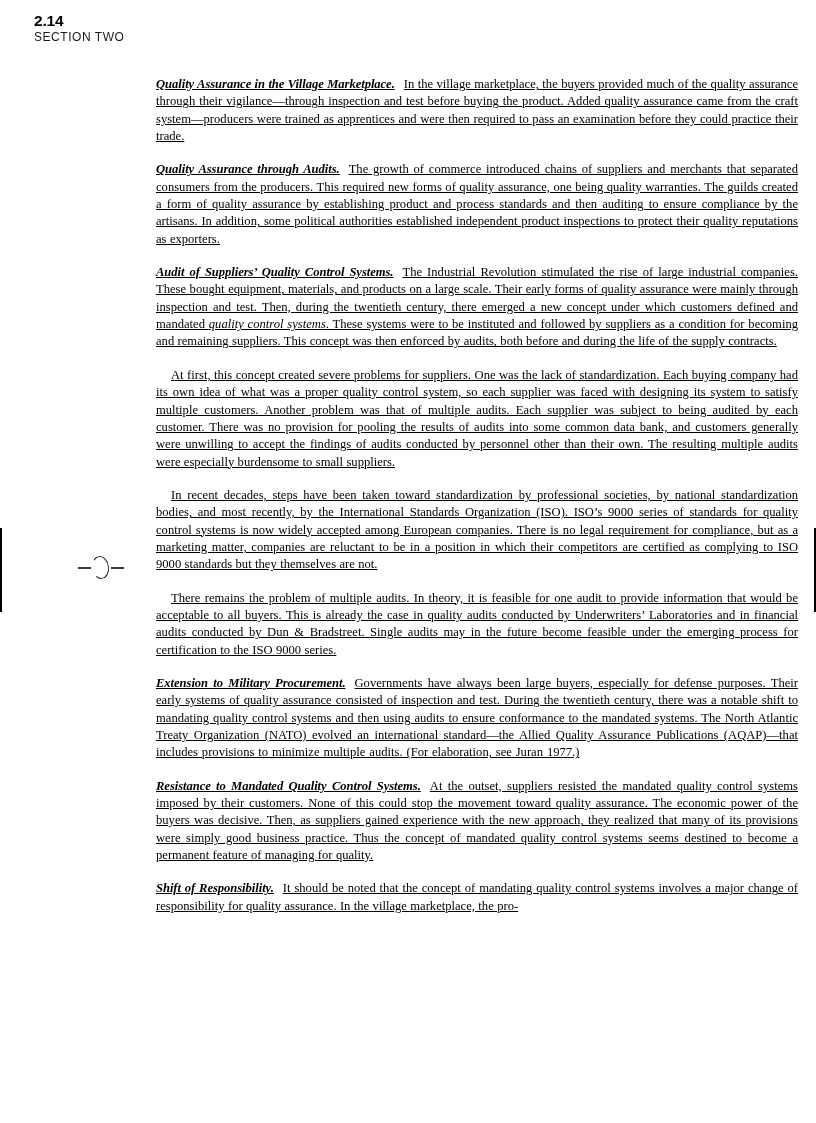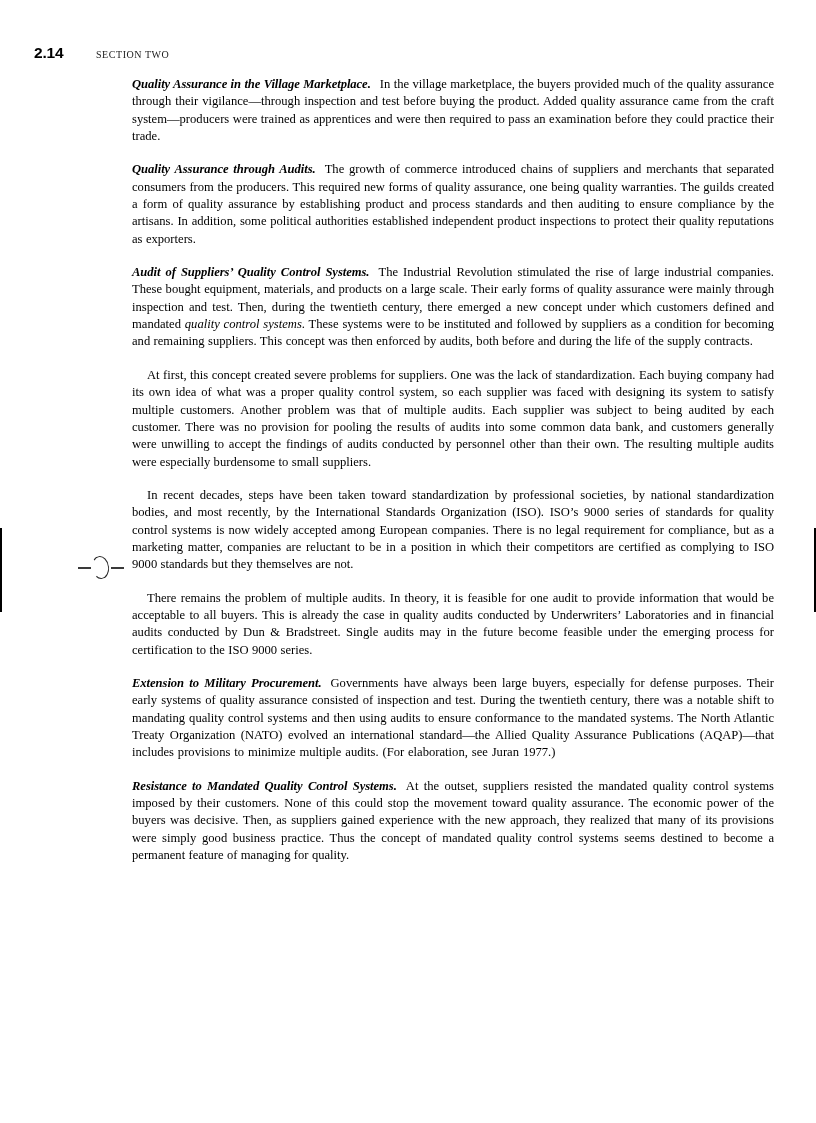--- a/index.html
+++ b/index.html
@@ -22,49 +22,51 @@
     position: absolute;
     inset: 0;
     width: 816px;
     height: 1123px;
   }
 
   
   .running-head {
     position: absolute;
     left: 34px;
-    top: 44px;
+    top: 12px;
     width: 740px;
     height: 22px;
     display: flex;
     align-items: baseline;
+    flex-direction: column;
   }
   .folio {
     font-family: "Liberation Sans", "DejaVu Sans", sans-serif;
     font-weight: bold;
     font-size: 15.5px;
     letter-spacing: -0.2px;
     color: #000;
     width: 62px;
     display: inline-block;
   }
   .section-label {
-    font-family: Liberation Serif, serif;
-    font-size: 10px;
+    font-family: Liberation Sans, sans-serif;
+    font-size: 12px;
     letter-spacing: 0.55px;
     color: #1a1a1a;
     text-transform: uppercase;
   }
 
   
   .column {
     position: absolute;
-    left: 132px;
+    left: 156px;
     top: 76px;
     width: 642px;
+    text-decoration: underline;
   }
 
   p.body {
     margin: 0 0 0 0;
     font-size: 12.6px;
     line-height: 17.35px;
     text-align: justify;
     text-justify: inter-word;
     hyphens: manual;
     word-spacing: 0.02em;
@@ -176,15 +178,18 @@
     <p class="body indent">There remains the problem of multiple audits. In theory, it is feasible for one audit to provide information that would be acceptable to all buyers. This is already the case in quality audits conducted by Underwriters’ Laboratories and in financial audits conducted by Dun &amp; Bradstreet. Single audits may in the future become feasible under the emerging process for certification to the ISO 9000 series.</p>
 
     <p class="body block-start loose">
       <span class="run-in">Extension to Military Procurement.</span><span class="run-in-gap"></span><span>Governments have always been large buyers, especially for defense purposes. Their early systems of quality assurance consisted of inspection and test. During the twentieth century, there was a notable shift to mandating quality control systems and then using audits to ensure conformance to the mandated systems. The North Atlantic Treaty Organization (NATO) evolved an international standard—the Allied Quality Assurance Publications (AQAP)—that includes provisions to minimize multiple audits. (For elaboration, see Juran 1977.)</span>
     </p>
 
     <p class="body block-start">
       <span class="run-in">Resistance to Mandated Quality Control Systems.</span><span class="run-in-gap"></span><span>At the outset, suppliers resisted the mandated quality control systems imposed by their customers. None of this could stop the movement toward quality assurance. The economic power of the buyers was decisive. Then, as suppliers gained experience with the new approach, they realized that many of its provisions were simply good business practice. Thus the concept of mandated quality control systems seems destined to become a permanent feature of managing for quality.</span>
     </p>
 
+    <p class="body block-start">
+      <span class="run-in">Shift of Responsibility.</span><span class="run-in-gap"></span><span>It should be noted that the concept of mandating quality control systems involves a major change of responsibility for quality assurance. In the village marketplace, the pro-</span>
+    </p>
 
   </div>
 </div>
 
 </body></html>

